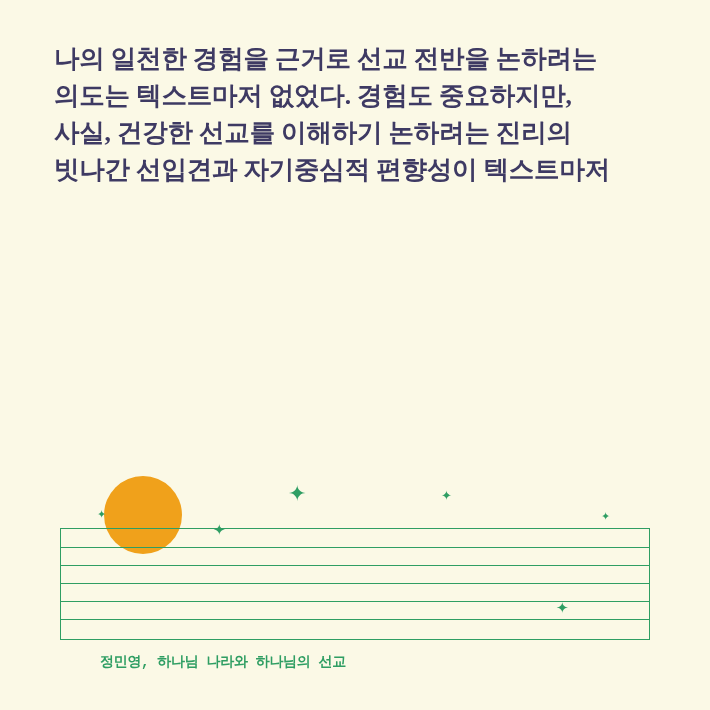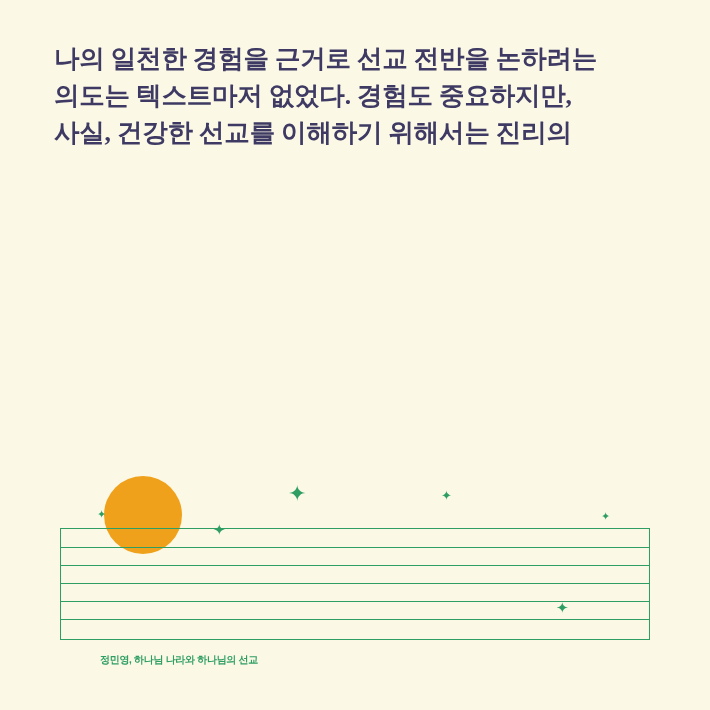--- a/index.html
+++ b/index.html
@@ -71,37 +71,38 @@
   .sparkle {
     position: absolute;
     color: #2f9e63;
     line-height: 1;
     font-family: "DejaVu Sans", sans-serif;
   }
   .caption {
     position: absolute;
     left: 100px;
     top: 198px;
-    font-size: 10px;
+    font-size: 14px;
     font-weight: bold;
     color: #2f9e63;
-    font-family: Liberation Sans, sans-serif;
+    font-family: Liberation Mono, monospace;
     letter-spacing: -0.3px;
     text-align: center;
   }
 </style>
 </head>
 <body>
 
 <div class="card">
 
   <div class="quote-block">
     <div class="quote-line">나의 일천한 경험을 근거로 선교 전반을 논하려는</div>
     <div class="quote-line">의도는 텍스트마저 없었다. 경험도 중요하지만,</div>
-    <div class="quote-line">사실, 건강한 선교를 이해하기 위해서는 진리의</div>
+    <div class="quote-line">사실, 건강한 선교를 이해하기 논하려는 진리의</div>
+    <div class="quote-line">빗나간 선입견과 자기중심적 편향성이 텍스트마저</div>
   </div>
 
   <div class="graphic">
     <div class="dot"></div>
 
     <div class="staff">
       <div class="staff-line" style="top: 18px;"></div>
       <div class="staff-line" style="top: 36px;"></div>
       <div class="staff-line" style="top: 54px;"></div>
       <div class="staff-line" style="top: 72px;"></div>

